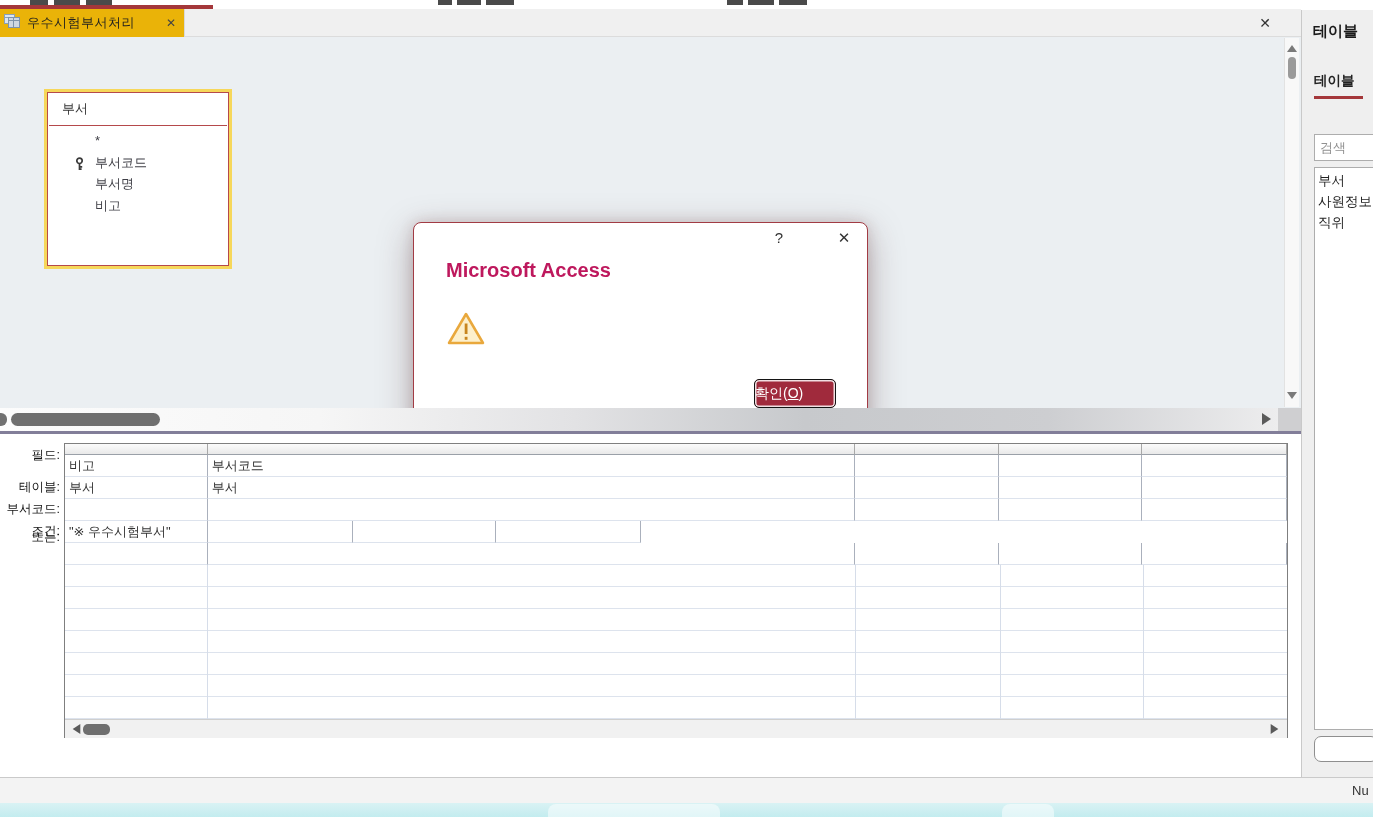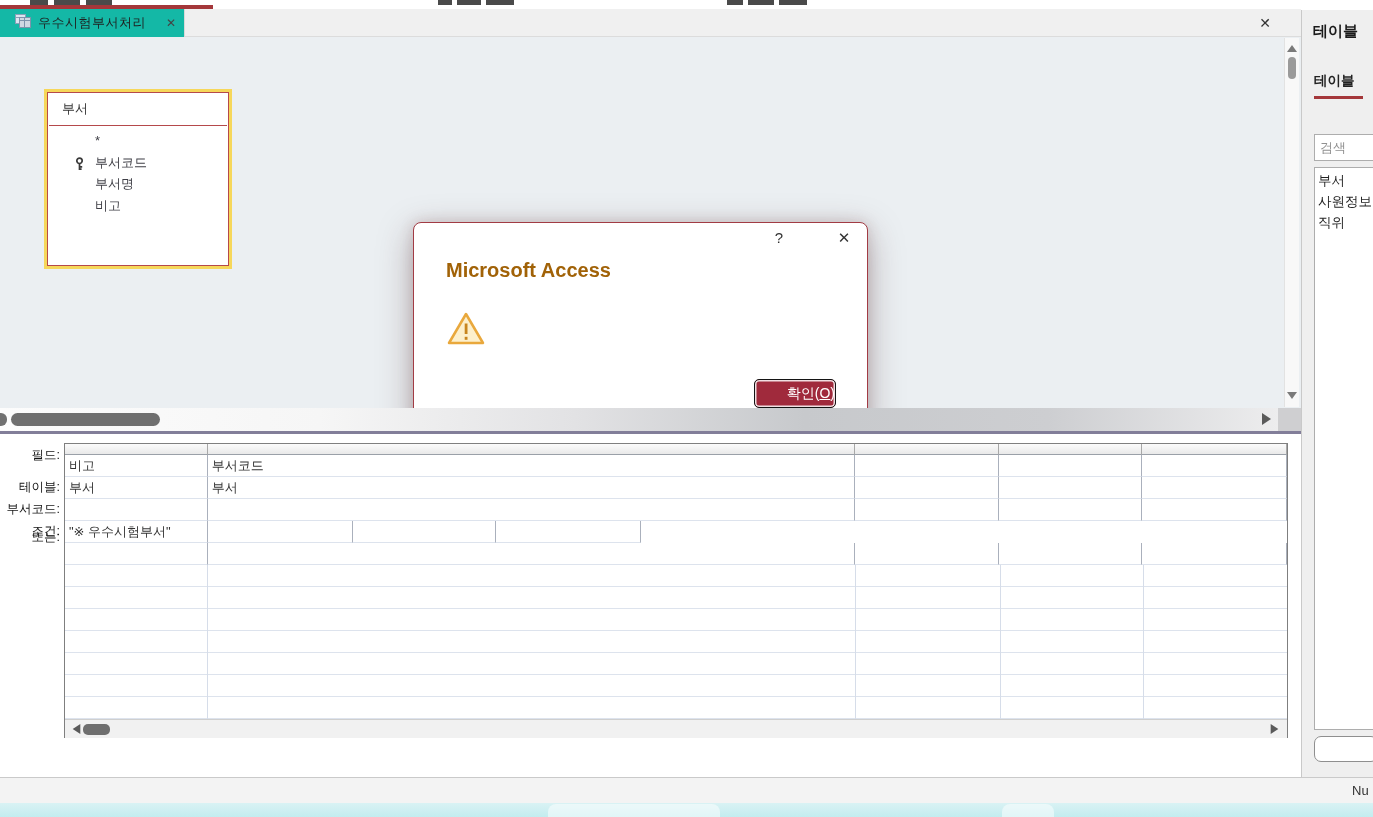--- a/index.html
+++ b/index.html
@@ -12,22 +12,22 @@
     color: #222;
   }
 
   
   .frag { position:absolute; top:0; height:5px; background:#4a4a4a; }
 
   
   .tab-accent { position:absolute; left:0; top:5px; width:213px; height:4px; background:#a4373a; }
   .tab-row { position:absolute; left:0; top:9px; width:1301px; height:28px; background:#f0f0f0; border-bottom:1px solid #dcdcdc; }
   .tab-active {
-    position:absolute; left:0; top:0; width:185px; height:28px; background:#14b8a6;
-    border-right:1px solid #d9d9d9; display:flex; align-items:center; padding:0 8px 0 15px;
+    position:absolute; left:0; top:0; width:185px; height:28px; background:#eab308;
+    border-right:1px solid #d9d9d9; display:flex; align-items:center; padding:0 8px 0 4px;
   }
   .tab-active .tab-label { font-size:13px; color:#1f1f1f; margin-left:7px; letter-spacing:0.5px; }
   .tab-active .tab-close { margin-left:auto; font-size:12px; color:#444; cursor:default; }
   .tabarea-close { position:absolute; right:26px; top:4px; font-size:14px; color:#333; width:20px; height:20px; text-align:center; line-height:20px; }
 
   
   .upper-pane { position:absolute; left:0; top:37px; width:1301px; height:371px; background:#ebeff2; }
 
   
   .table-card {
@@ -43,29 +43,29 @@
   .table-card .key-ic { position:absolute; left:27px; top:4px; }
 
   
   .dialog {
     position:absolute; left:413px; top:185px; width:455px; height:211px;
     background:#fff; border:1.5px solid #a23b44; border-radius:8px;
     box-shadow: 0 10px 35px rgba(70,35,40,.35), 0 0 14px rgba(120,60,60,.18);
   }
   .dialog .dlg-help { position:absolute; left:357px; top:6px; font-size:15px; color:#333; width:16px; text-align:center; }
   .dialog .dlg-close { position:absolute; right:14px; top:6px; font-size:15px; color:#333; width:18px; text-align:center; }
-  .dialog .dlg-title { position:absolute; left:32px; top:36px; font-size:20px; font-weight:bold; color:#a16207; }
+  .dialog .dlg-title { position:absolute; left:32px; top:36px; font-size:20px; font-weight:bold; color:#be185d; }
   .dialog .dlg-icon { position:absolute; left:33px; top:89px; }
   .dialog .dlg-msg { position:absolute; left:86px; top:87px; width:340px; font-size:14.5px; line-height:23px; color:#262626; }
   .dlg-ok {
     position:absolute; right:31px; bottom:24px; width:82px; height:29px;
     background:#a02a3c; color:#fff; font-size:14px; font-family:inherit;
     border:1.5px solid #141414; border-radius:5px;
     box-shadow: inset 0 0 0 1.5px rgba(255,255,255,.85);
-    display:flex; align-items:center; justify-content:flex-end; cursor:default;
+    display:flex; align-items:center; justify-content:flex-start; cursor:default;
   }
   .dlg-ok .u { text-decoration: underline; }
 
   
   .vscroll { position:absolute; left:1284px; top:38px; width:15px; height:369px; background:#f8f8f8; border-left:1px solid #e2e2e2; }
   .tri-up    { width:0; height:0; border-left:5px solid transparent; border-right:5px solid transparent; border-bottom:7px solid #7a7a7a; }
   .tri-down  { width:0; height:0; border-left:5px solid transparent; border-right:5px solid transparent; border-top:7px solid #7a7a7a; }
   .tri-left  { width:0; height:0; border-top:6px solid transparent; border-bottom:6px solid transparent; border-right:9px solid #5a5a5a; }
   .tri-right { width:0; height:0; border-top:6px solid transparent; border-bottom:6px solid transparent; border-left:9px solid #5a5a5a; }
   .vthumb { position:absolute; left:3px; top:19px; width:8px; height:22px; background:#9a9a9a; border-radius:4px; }

